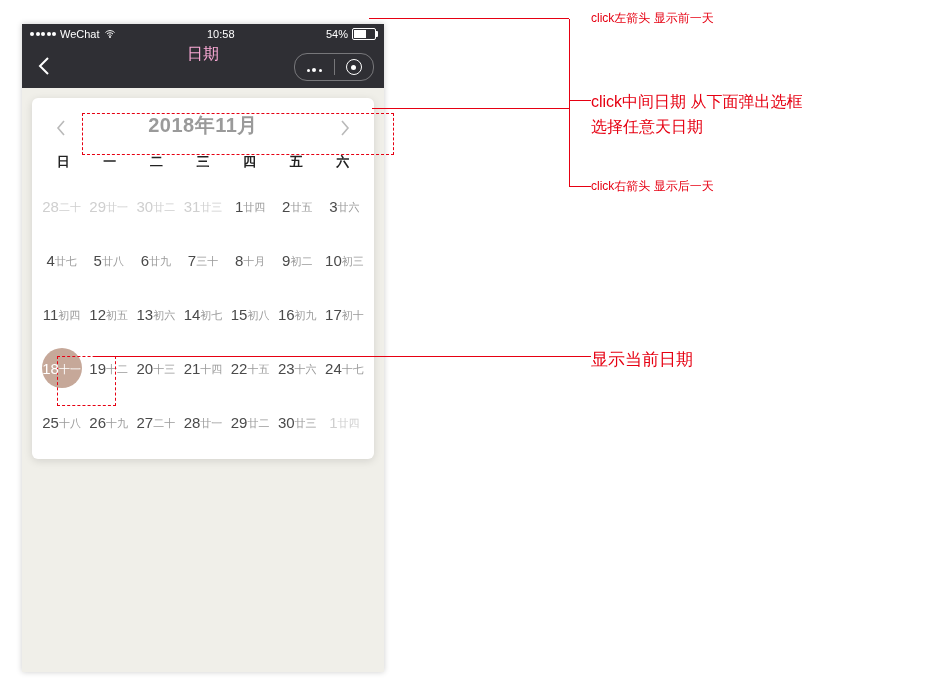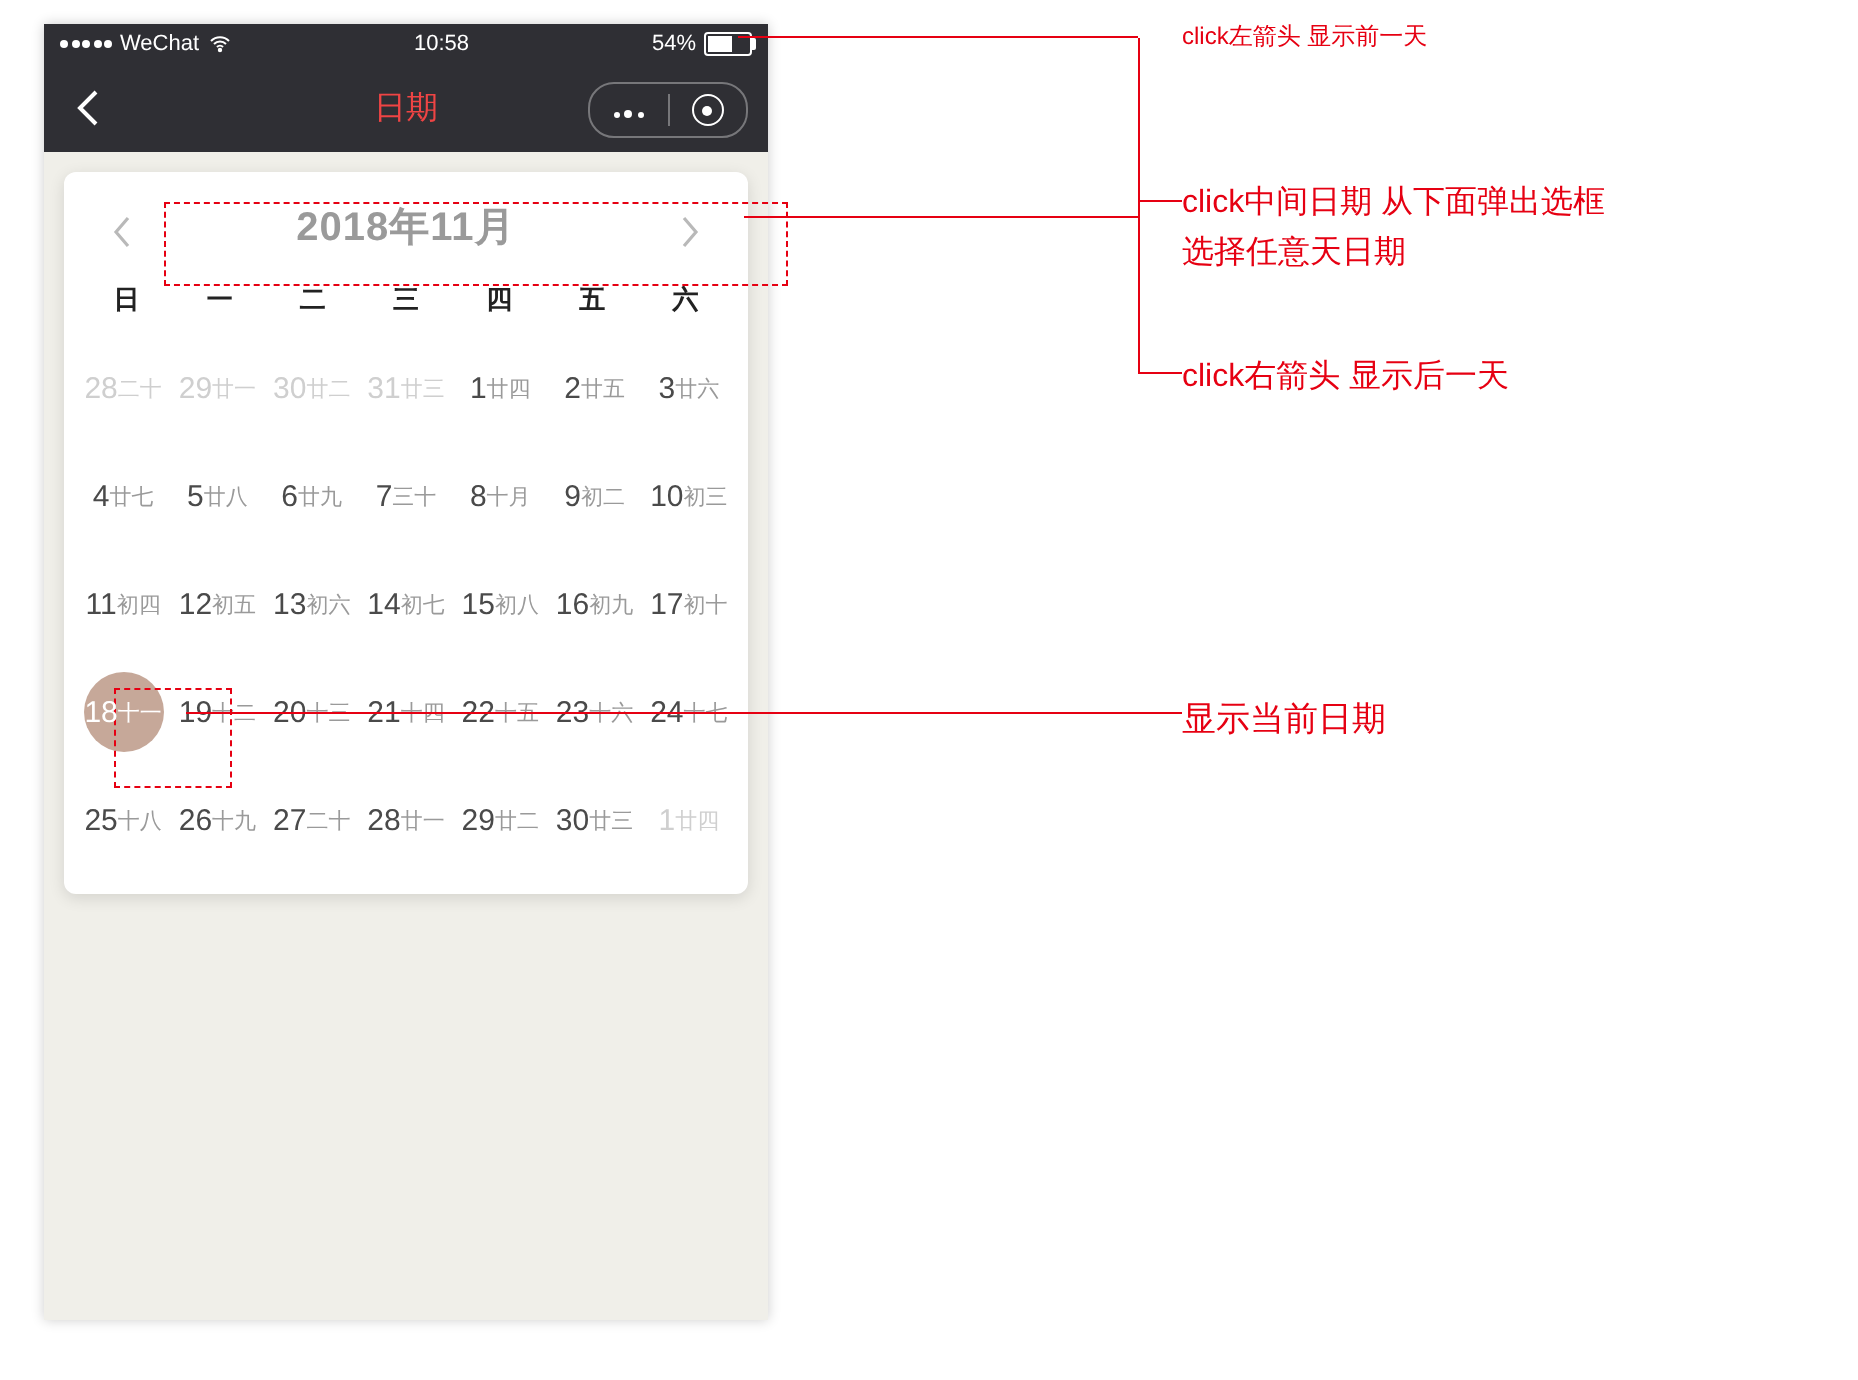--- a/index.html
+++ b/index.html
@@ -9,21 +9,21 @@
     background: #fff;
     width: 929px;
     height: 690px;
     position: relative;
   }
 
   
   .phone {
     position: absolute;
     left: 22px;
-    top: 12px;
+    top: 24px;
     width: 362px;
     height: 648px;
     background: #f0efe9;
     box-shadow: 0 0 6px rgba(0,0,0,0.2);
   }
 
   
   .statusbar {
     height: 20px;
     background: #2f2f34;
@@ -50,23 +50,23 @@
     background: #fff; border-radius: 0 1px 1px 0;
   }
   .statusbar .battery .level {
     position: absolute; left: 1px; top: 1px; bottom: 1px; width: 54%; background: #fff;
   }
 
   
   .navbar {
     height: 44px;
     background: #2f2f34;
-    color: #ef4444;
+    color: #f9a8d4;
     display: flex;
-    align-items: center;
+    align-items: flex-start;
     position: relative;
   }
   .navbar .back {
     width: 44px; height: 44px; display: flex; align-items: center; justify-content: center;
   }
   .navbar .title {
     position: absolute; left: 0; right: 0; text-align: center;
     font-size: 16px; font-weight: 500; pointer-events: none;
   }
   .navbar .capsule {
@@ -446,16 +446,16 @@
 <div style="position:absolute; left:569px; top:19px; width:0; height:168px; border-left:1.5px solid #e60012;"></div>
 
 <div style="position:absolute; left:372px; top:108px; width:197px; height:0; border-top:1.5px solid #e60012;"></div>
 <div style="position:absolute; left:569px; top:100px; width:22px; height:0; border-top:1.5px solid #e60012;"></div>
 <div style="position:absolute; left:591px; top:90px; color:#e60012; font-size:16px; white-space:pre; line-height:1.55;" class="annotation">click中间日期 从下面弹出选框
 选择任意天日期</div>
 
 <div class="annotation ann3">
   <div class="line-h" style="width:22px;"></div>
 </div>
-<div style="position:absolute; left:591px; top:178px; color:#e60012; font-size:16px;" class="annotation">click右箭头 显示后一天</div>
+<div style="position:absolute; left:591px; top:178px; color:#e60012; font-size:12px;" class="annotation">click右箭头 显示后一天</div>
 
 <div style="position:absolute; left:93px; top:356px; width:498px; height:0; border-top:1.5px solid #e60012;"></div>
 <div style="position:absolute; left:591px; top:348px; color:#e60012; font-size:17px;" class="annotation">显示当前日期</div>
 
 </body></html>

